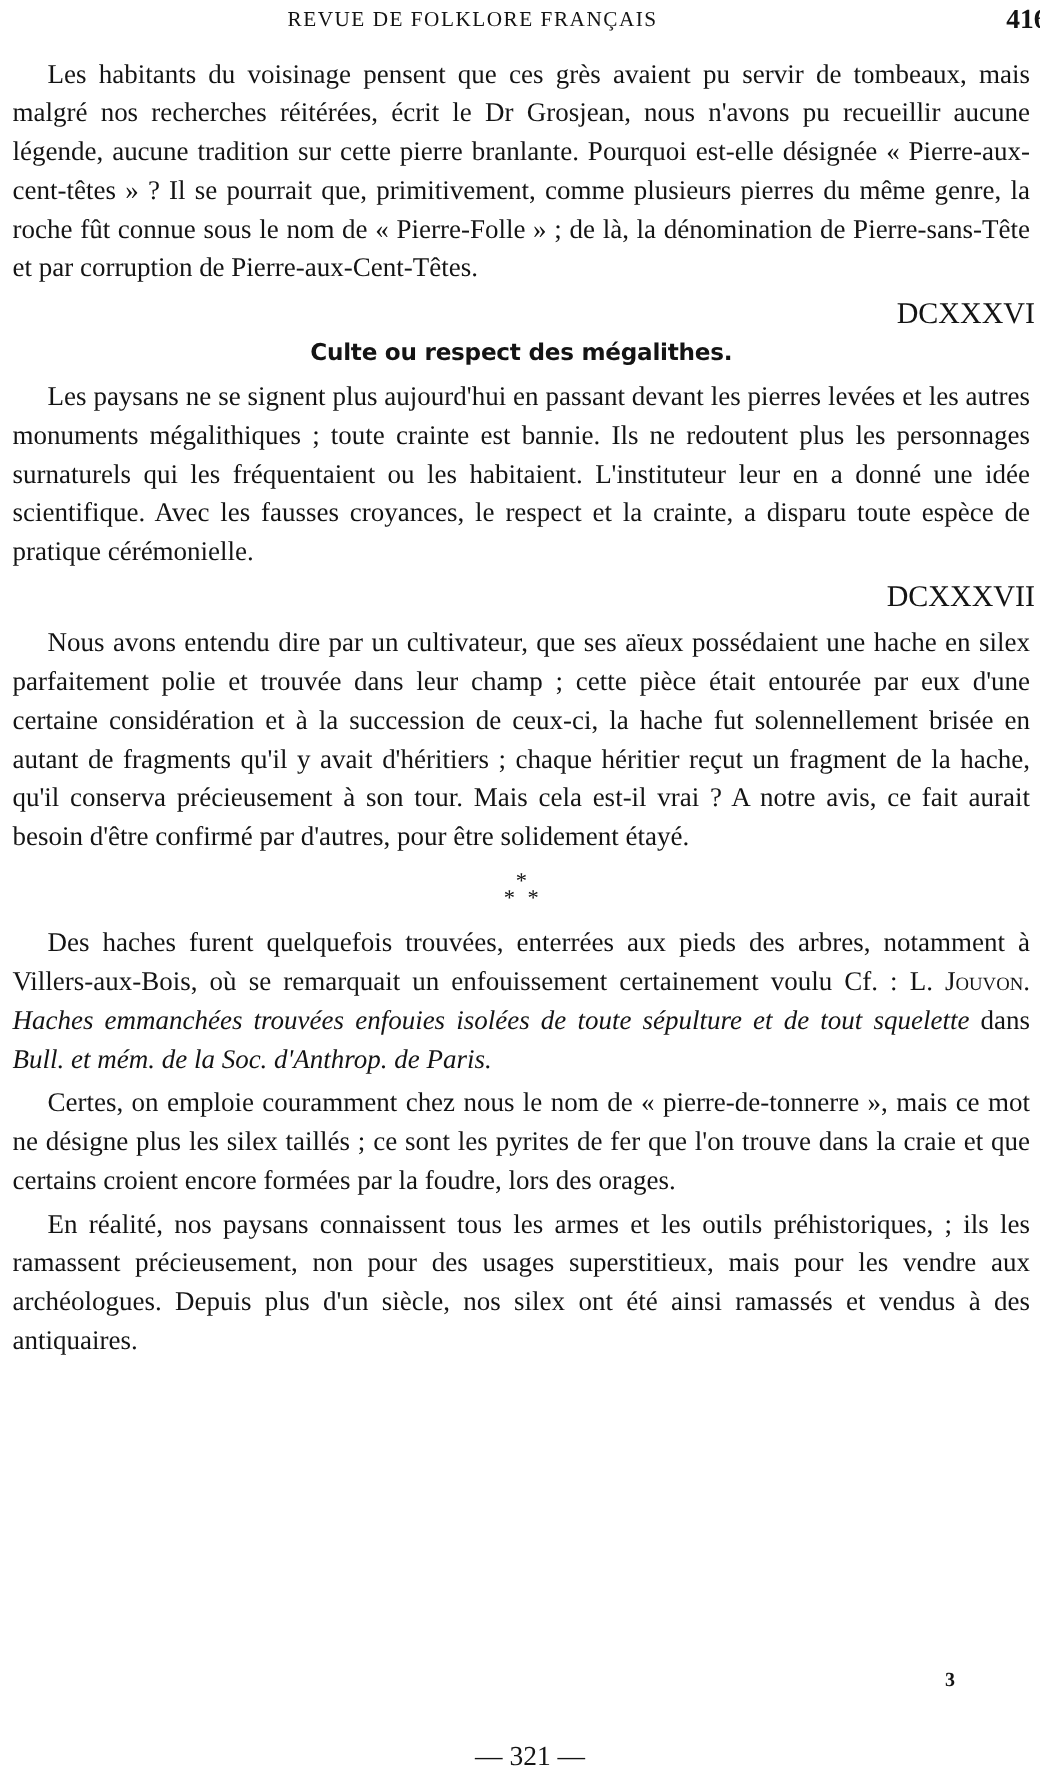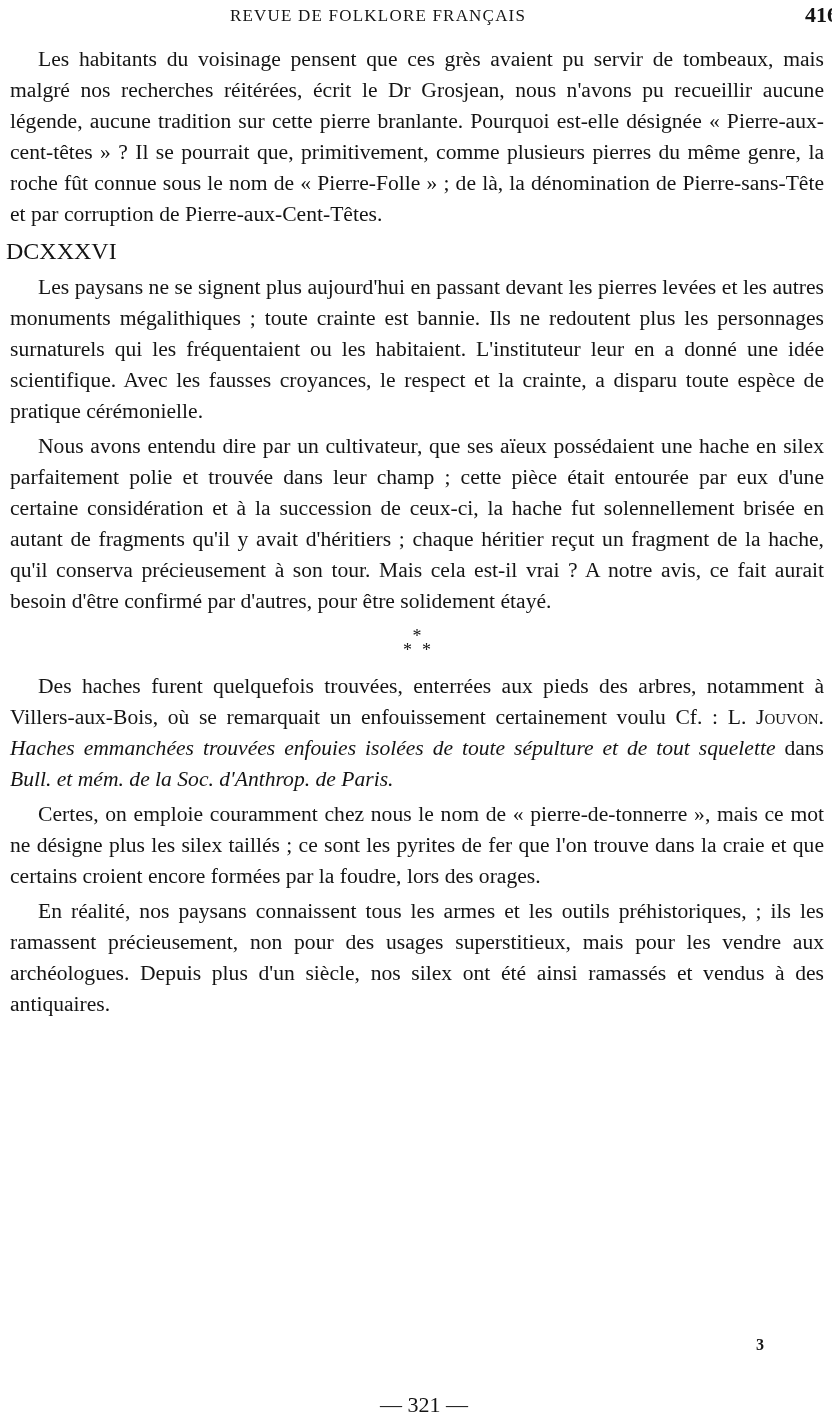--- a/index.html
+++ b/index.html
@@ -5,21 +5,21 @@
   html, body { margin: 0; padding: 0; background: #ffffff; }
   body { width: 832px; height: 1422px; overflow: hidden; position: relative;
          font-family: "Liberation Serif", "DejaVu Serif", serif; color: #141414; }
   .page { position: absolute; left: 0; top: 0; width: 832px; height: 1422px; }
   .running-head { position: absolute; top: 2px; left: 8px; width: 832px; height: 30px; }
   .running-title { position: absolute; left: 222px; top: 4px; font-size: 17px; letter-spacing: 1.2px; }
   .page-num-top { position: absolute; right: 2px; top: 0px; font-size: 22px; font-weight: bold; }
   .body { position: absolute; left: 6px; top: 40px; width: 822px; }
   p { margin: 4px; font-size: 21.6px; line-height: 31px; text-align: justify; text-align-last: left; }
   p.indent { text-indent: 28px; }
-  .section-num { text-align: left; font-size: 24px; line-height: 34px; margin-top: 2px; }
+  .section-num { text-align: right; font-size: 24px; line-height: 34px; margin-top: 2px; }
   .section-title { text-align: center; font-family: "DejaVu Sans", sans-serif; font-weight: bold;
                    font-size: 18.5px; line-height: 30px; margin-bottom: 2px; letter-spacing: -0.2px; }
   .asterism { text-align: center; font-size: 18px; line-height: 14px; margin: 12px 0 14px 0; }
   .asterism .top { display: block; }
   .asterism .bottom { display: block; letter-spacing: 10px; margin-left: 10px; }
   .smallcaps { font-variant: small-caps; }
   .footer-sig { position: absolute; left: 756px; top: 1336px; font-size: 16px; font-weight: bold; }
   .footer-folio { position: absolute; left: 380px; top: 1392px; font-size: 22px; }
 </style>
 </head>
@@ -29,22 +29,24 @@
 
   <div class="running-head">
     <span class="running-title">REVUE DE FOLKLORE FRANÇAIS</span>
     <span class="page-num-top">416</span>
   </div>
 
   <div class="body">
     <p class="indent">Les habitants du voisinage pensent que ces grès avaient pu servir de tombeaux, mais malgré nos recherches réitérées, écrit le Dr Grosjean, nous n'avons pu recueillir aucune légende, aucune tradition sur cette pierre branlante. Pourquoi est-elle désignée « Pierre-aux-cent-têtes » ? Il se pourrait que, primitivement, comme plusieurs pierres du même genre, la roche fût connue sous le nom de « Pierre-Folle » ; de là, la dénomination de Pierre-sans-Tête et par corruption de Pierre-aux-Cent-Têtes.</p>
 
     <div class="section-num">DCXXXVI</div>
+    <div class="section-title">Culte ou respect des mégalithes.</div>
     <p class="indent">Les paysans ne se signent plus aujourd'hui en passant devant les pierres levées et les autres monuments mégalithiques ; toute crainte est bannie. Ils ne redoutent plus les personnages surnaturels qui les fréquentaient ou les habitaient. L'instituteur leur en a donné une idée scientifique. Avec les fausses croyances, le respect et la crainte, a disparu toute espèce de pratique cérémonielle.</p>
 
+    <div class="section-num">DCXXXVII</div>
     <p class="indent">Nous avons entendu dire par un cultivateur, que ses aïeux possédaient une hache en silex parfaitement polie et trouvée dans leur champ ; cette pièce était entourée par eux d'une certaine considération et à la succession de ceux-ci, la hache fut solennellement brisée en autant de fragments qu'il y avait d'héritiers ; chaque héritier reçut un fragment de la hache, qu'il conserva précieusement à son tour. Mais cela est-il vrai ? A notre avis, ce fait aurait besoin d'être confirmé par d'autres, pour être solidement étayé.</p>
 
     <div class="asterism">
       <span class="top">*</span>
       <span class="bottom">**</span>
     </div>
 
     <p class="indent"><span>Des haches furent quelquefois trouvées, enterrées aux pieds des arbres, notamment à Villers-aux-Bois, où se remarquait un enfouissement certainement voulu Cf. : L. </span><span class="smallcaps">Jouvon</span><span>. </span><i>Haches emmanchées trouvées enfouies isolées de toute sépulture et de tout squelette</i><span> dans </span><i>Bull. et mém. de la Soc. d'Anthrop. de Paris.</i></p>
 
     <p class="indent">Certes, on emploie couramment chez nous le nom de « pierre-de-tonnerre », mais ce mot ne désigne plus les silex taillés ; ce sont les pyrites de fer que l'on trouve dans la craie et que certains croient encore formées par la foudre, lors des orages.</p>

